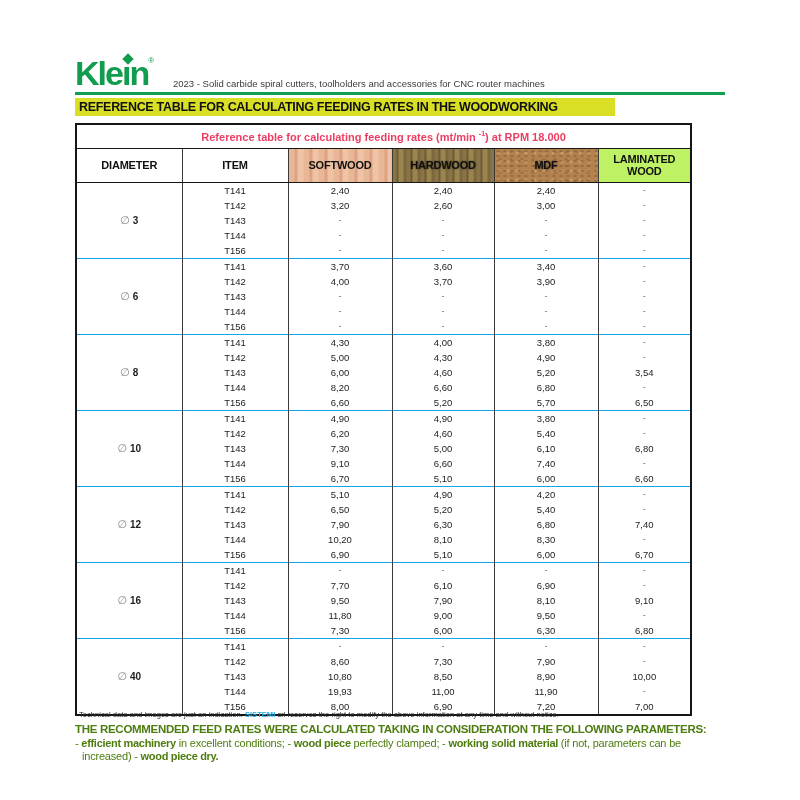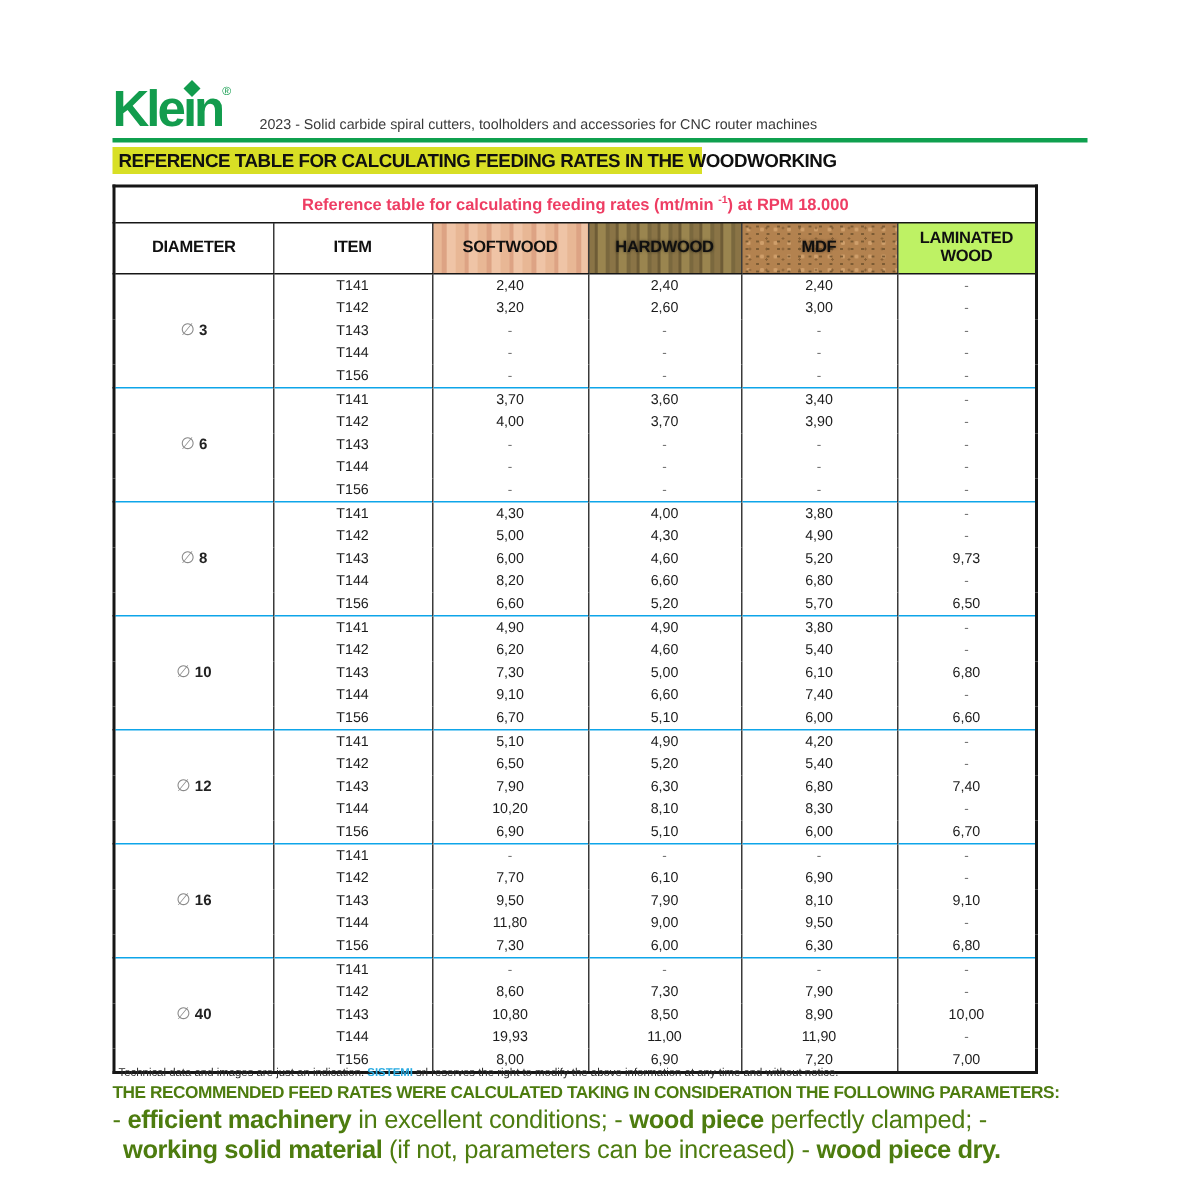--- a/index.html
+++ b/index.html
@@ -7,21 +7,21 @@
   .page { position:relative; width:800px; height:800px; background:#fff; overflow:hidden;border-radius:10px; }
 
   
   .logo-row { position:absolute; left:75px; top:56px; height:34px; }
   .logo-word { font-size:34px; font-weight:bold; letter-spacing:-2px; color:#129C4D; line-height:34px; }
   .logo-i { position:relative; }
   .logo-diamond { position:absolute; left:2px; top:1px; width:8px; height:8px; background:#129C4D; transform:rotate(45deg); }
   .logo-reg { font-size:8px; color:#129C4D; vertical-align:top; }
   .tagline { position:absolute; left:173px; top:78px; font-size:9.5px; color:#3a3a3a; white-space:nowrap; }
   .green-rule { position:absolute; left:75px; top:92px; width:650px; height:2.5px; background:#0FA04F; }
-  .title-bar { position:absolute; left:75px; top:98px; width:393px; height:18px; background:#D8DF25; }
+  .title-bar { position:absolute; left:75px; top:98px; width:540px; height:18px; background:#D8DF25; }
   .title-bar span { display:block; font-size:12.5px; font-weight:bold; color:#101010; line-height:18px; padding-left:4px; letter-spacing:-0.3px; white-space:nowrap; }
 
   
   table.feed { position:absolute; left:75px; top:123px; width:615px; border-collapse:collapse; border:2px solid #161616; table-layout:fixed; }
   table.feed td, table.feed th { border-left:1px solid #3a3a3a; border-right:1px solid #3a3a3a; padding:0; text-align:center; vertical-align:middle; }
   tr.caption-row td { border:none; border-bottom:1.5px solid #161616; height:24px; }
   .caption-text { color:#EE3D63; font-weight:bold; font-size:11px; }
   .caption-text sup { font-size:7px; }
   tr.head-row th { height:34px; font-size:11px; font-weight:bold; color:#101010; border-bottom:1.5px solid #161616; letter-spacing:-0.2px; }
   th.tex-softwood { background:repeating-linear-gradient(90deg,#e8b795 0 6px,#dda384 6px 9px,#efc4a6 9px 15px); color:#241309; }
@@ -38,21 +38,21 @@
   td.diam { font-size:10px; }
   td.diam .diam-sym { color:#8a8a8a; font-size:11px; }
   td.diam .diam-val { color:#222; font-weight:bold; }
   td.dash { color:#6f6f6f; font-size:9px; }
 
   
   .footnote { position:absolute; left:79px; top:710px; font-size:7.6px; color:#2b2b2b; white-space:nowrap; }
   .footnote b { color:#29ABE2; }
   .params { position:absolute; left:75px; top:723px; width:648px; color:#4d7c0f; }
   .params-heading { font-size:11.5px; font-weight:bold; letter-spacing:-0.3px; line-height:1.2; }
-  .params-body { font-size:17px; line-height:1.18; letter-spacing:-0.2px; padding-left:7px; text-indent:-7px; }
+  .params-body { font-size:11px; line-height:1.18; letter-spacing:-0.2px; padding-left:7px; text-indent:-7px; }
   .params-body b { letter-spacing:-0.3px; }
 </style>
 </head>
 <body>
 
 <div class="page">
 
   <div class="logo-row">
     <span class="logo-word"><span>Kle</span><span class="logo-i"><span>ı</span><span class="logo-diamond"></span></span><span>n</span></span><span class="logo-reg">®</span>
   </div>
@@ -173,21 +173,21 @@
           <td>5,00</td>
           <td>4,30</td>
           <td>4,90</td>
           <td class="dash">-</td>
         </tr>
         <tr>
           <td>T143</td>
           <td>6,00</td>
           <td>4,60</td>
           <td>5,20</td>
-          <td>9,73</td>
+          <td>3,54</td>
         </tr>
         <tr>
           <td>T144</td>
           <td>8,20</td>
           <td>6,60</td>
           <td>6,80</td>
           <td class="dash">-</td>
         </tr>
         <tr>
           <td>T156</td>

